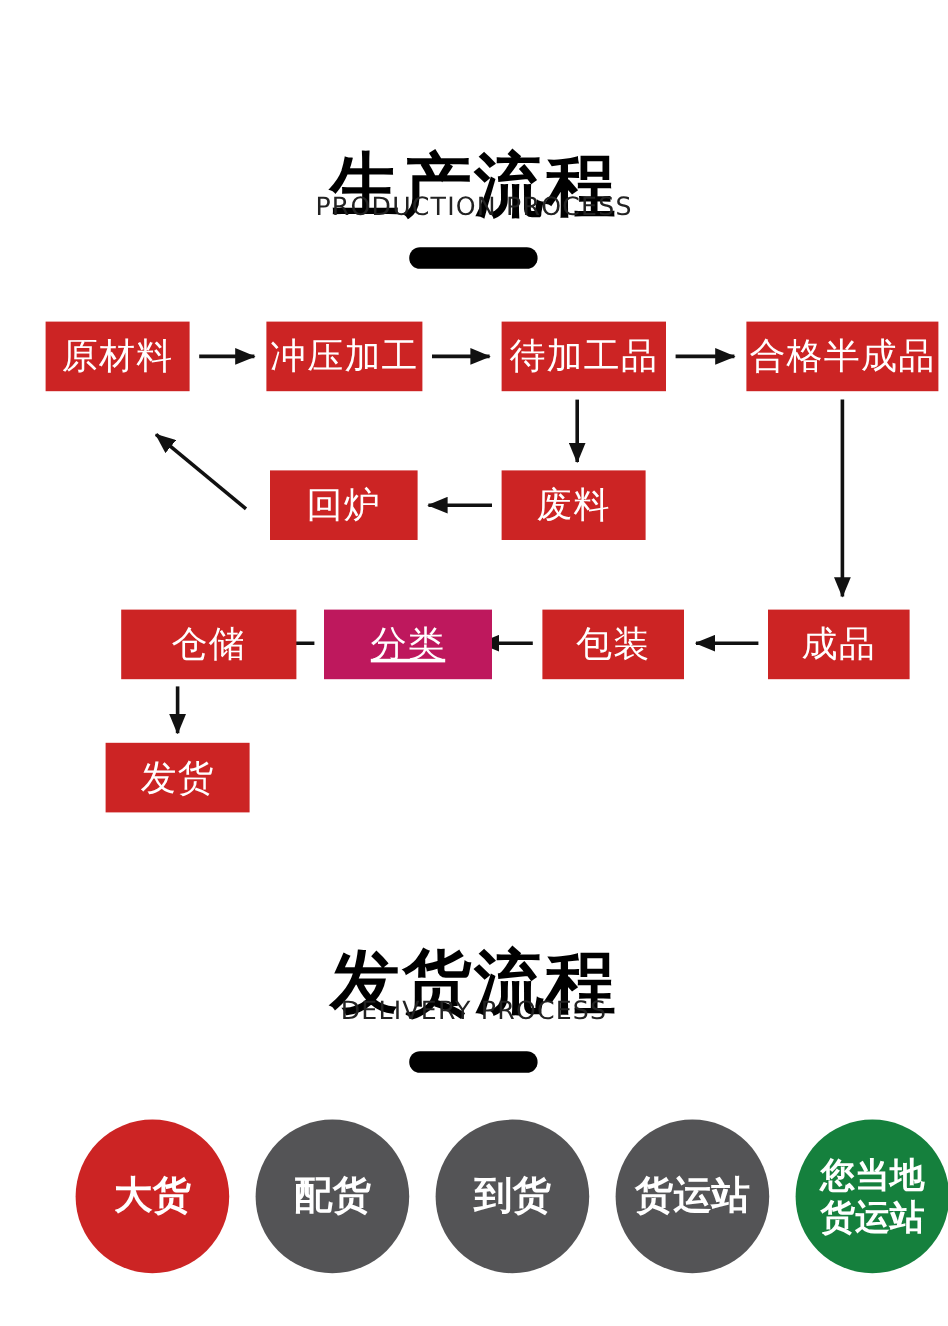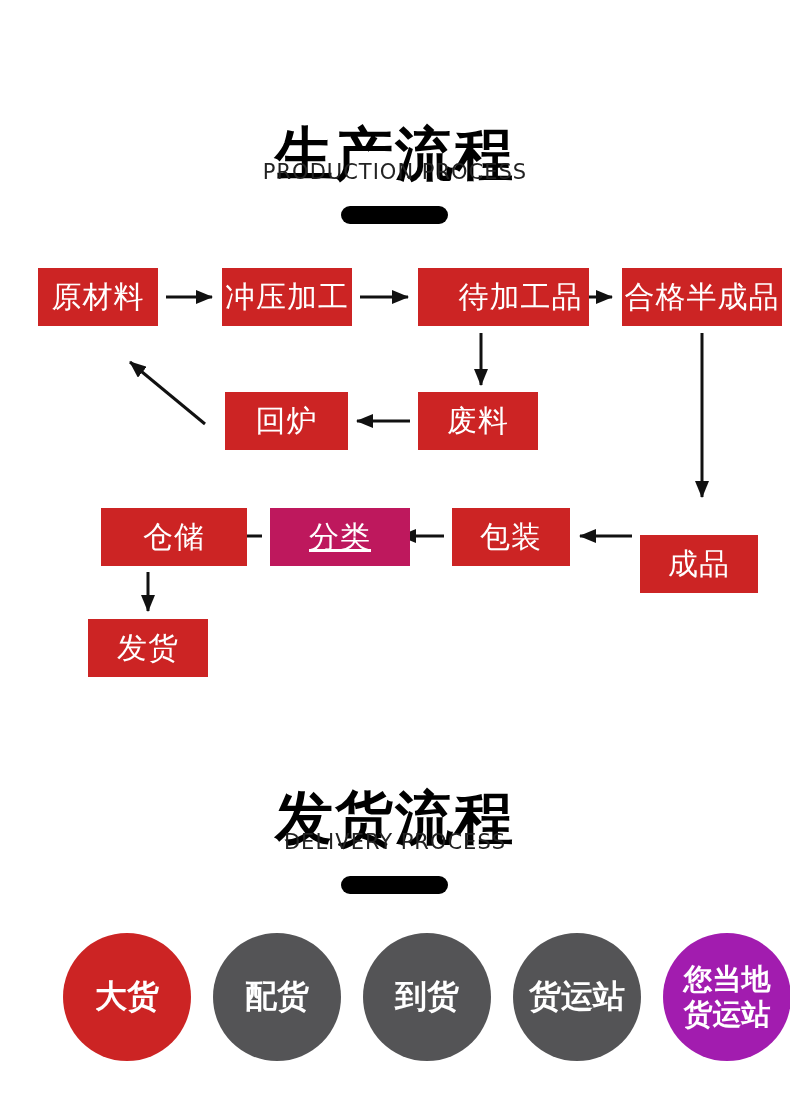--- a/index.html
+++ b/index.html
@@ -44,37 +44,37 @@
       <line x1="702" y1="333" x2="702" y2="497" marker-end="url(#ah)"></line>
       <line x1="632" y1="536" x2="580" y2="536" marker-end="url(#ah)"></line>
       <line x1="444" y1="536" x2="400" y2="536" marker-end="url(#ah)"></line>
       <line x1="262" y1="536" x2="220" y2="536" marker-end="url(#ah)"></line>
       <line x1="148" y1="572" x2="148" y2="611" marker-end="url(#ah)"></line>
     </g>
   </svg>
 
   <div class="flow-node" style="left: 222px; top: 268px; width: 130px; background-color: rgb(204, 36, 36);">冲压加工</div>
   <div class="flow-node" style="left: 38px; top: 268px; width: 120px; background-color: rgb(204, 36, 36);">原材料</div>
-  <div class="flow-node" style="left: 418px; top: 268px; width: 137px; background-color: rgb(204, 36, 36); padding-left: 34px;">待加工品</div>
+  <div class="flow-node" style="left: 418px; top: 268px; width: 137px; background-color: rgb(204, 36, 36);">待加工品</div>
   <div class="flow-node" style="left: 418px; top: 392px; width: 120px; background-color: rgb(204, 36, 36);">废料</div>
   <div class="flow-node" style="left: 622px; top: 268px; width: 160px; background-color: rgb(204, 36, 36);">合格半成品</div>
   <div class="flow-node" style="left: 225px; top: 392px; width: 123px; background-color: rgb(204, 36, 36); text-align: right;">回炉</div>
-  <div class="flow-node" style="left: 640px; top: 508px; width: 118px; background-color: rgb(204, 36, 36); margin-top: 27px;">成品</div>
+  <div class="flow-node" style="left: 640px; top: 508px; width: 118px; background-color: rgb(204, 36, 36);">成品</div>
   <div class="flow-node" style="left: 452px; top: 508px; width: 118px; background-color: rgb(204, 36, 36);">包装</div>
   <div class="flow-node" style="left: 270px; top: 508px; width: 140px; background-color: #be185d; text-decoration: underline;">分类</div>
   <div class="flow-node" style="left: 88px; top: 508px; width: 146px; background-color: rgb(204, 36, 36); margin-left: 13px;">仓储</div>
   <div class="flow-node" style="left: 88px; top: 619px; width: 120px; background-color: rgb(204, 36, 36);">发货</div>
 
   <h1 class="sec-title" style="top:750px;">发货流程</h1>
   <div class="sec-sub" style="top:830px;">DELIVERY PROCESS</div>
   <div class="pill" style="top:876px;"></div>
 
   <div class="circle-row">
     <div class="step-circle" style="background-color: rgb(204, 36, 36);">大货</div>
     <div class="step-circle" style="background-color: rgb(84, 84, 86);">配货</div>
     <div class="step-circle" style="background-color: rgb(84, 84, 86);">到货</div>
     <div class="step-circle" style="background-color: rgb(84, 84, 86);">货运站</div>
-    <div class="step-circle" style="background-color: #a21caf;">
+    <div class="step-circle" style="background-color: #15803d;">
       <span class="wrap2">您当地货运站</span>
     </div>
   </div>
 
 </div>
 
 </body></html>

